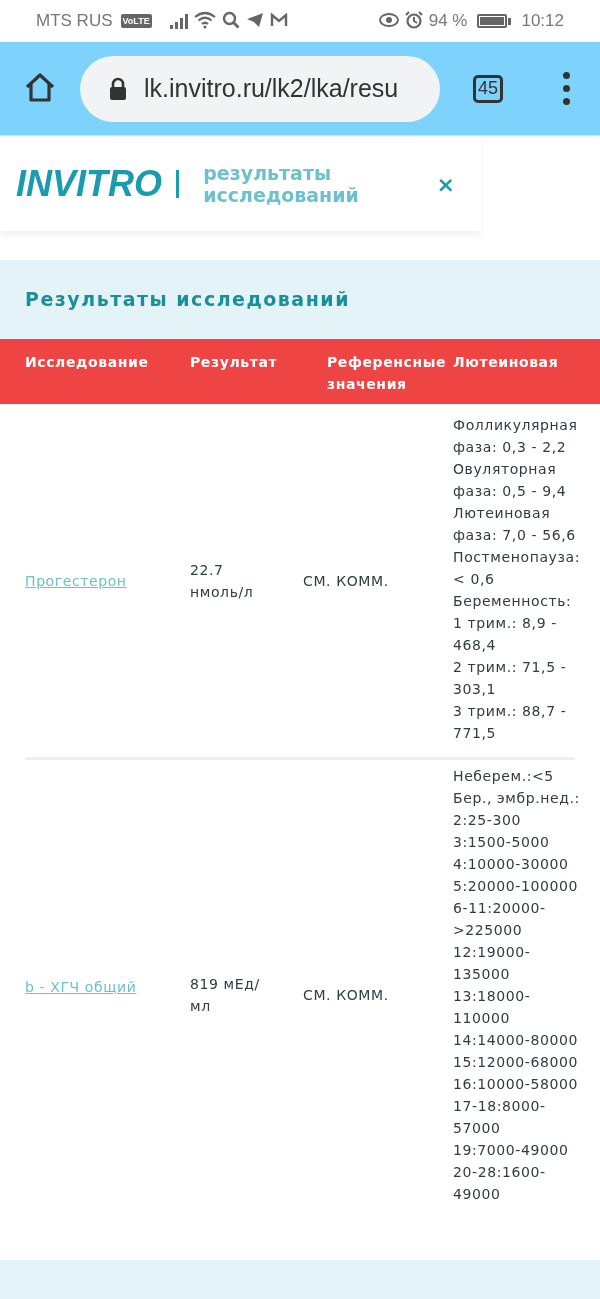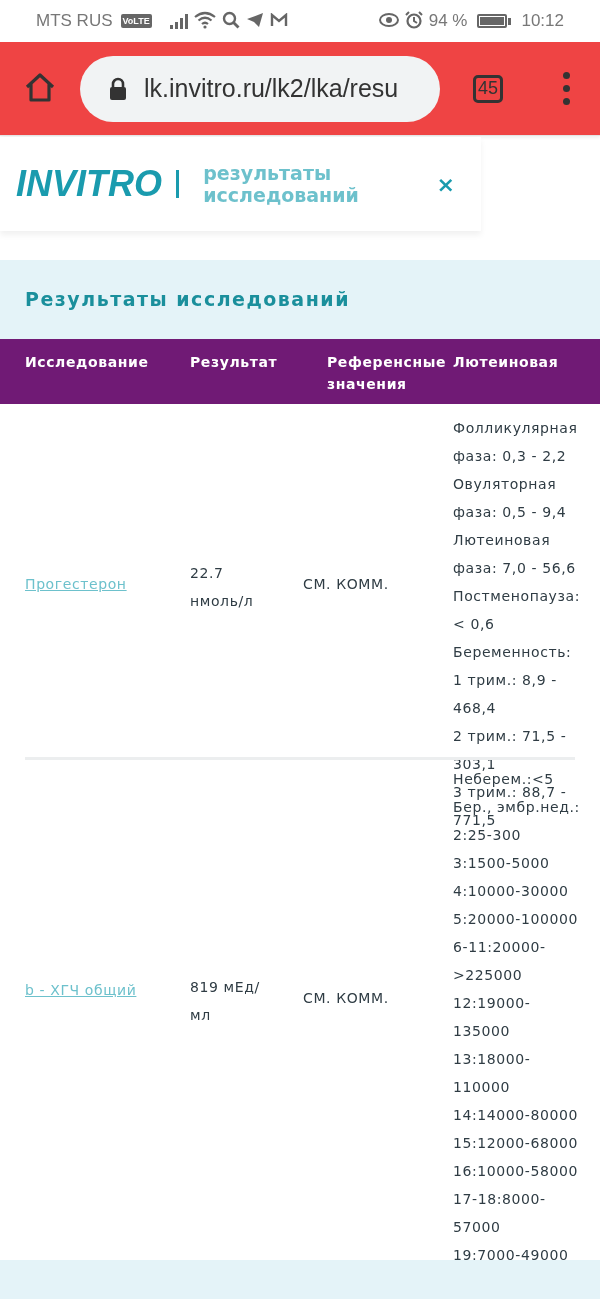--- a/index.html
+++ b/index.html
@@ -12,46 +12,46 @@
     .volte { background: #666; color: #fff; font-size: 9px; font-weight: bold; padding: 2px 2px; border-radius: 2px; margin-left: 2px; margin-right: 12px; line-height: 10px; }
     .sb-icon { display: inline-block; color: #666; font-size: 16px; line-height: 16px; }
     .signal { display: inline-flex; align-items: flex-end; gap: 2px; height: 16px; }
     .signal i { display: block; width: 3px; background: #666; }
     .battery { display: inline-flex; align-items: center; margin: 0 4px; }
     .battery .body { width: 30px; height: 14px; border: 2px solid #666; border-radius: 2px; padding: 1px; }
     .battery .fill { width: 100%; height: 100%; background: #666; }
     .battery .tip { width: 3px; height: 7px; background: #666; margin-left: 1px; }
 
     
-    .browserbar { position: absolute; top: 42px; left: 0; width: 600px; height: 94px; display: flex; align-items: center; border-bottom: 1px solid #e4e4e4; box-shadow: 0 2px 3px rgba(0,0,0,0.06); background: #ef4444; }
+    .browserbar { position: absolute; top: 42px; left: 0; width: 600px; height: 94px; display: flex; align-items: center; border-bottom: 1px solid #e4e4e4; box-shadow: 0 2px 3px rgba(0,0,0,0.06); background: #7dd3fc; }
     .home-btn { width: 80px; height: 94px; display: flex; align-items: center; justify-content: center; }
     .urlbox { width: 360px; height: 66px; background: #f1f3f4; border-radius: 33px; display: flex; align-items: center; padding-left: 28px; overflow: hidden; }
     .lock { width: 22px; margin-right: 14px; display: flex; align-items: center; }
     .url-text { font-family: "Liberation Sans", sans-serif; font-size: 25px; color: #333; white-space: nowrap; overflow: hidden; }
     .tabs-btn { width: 96px; display: flex; justify-content: center; align-items: center; }
     .tabs-count { width: 30px; height: 28px; border: 3px solid #333; border-radius: 5px; font-size: 18px; display: flex; align-items: center; justify-content: center; font-family: "Liberation Sans", sans-serif; color: #333; }
     .menu-btn { width: 60px; display: flex; flex-direction: column; align-items: center; gap: 6px; }
     .menu-btn i { display: block; width: 7px; height: 7px; border-radius: 50%; background: #333; }
 
     
     .siteheader { position: absolute; top: 137px; left: 0; width: 481px; height: 94px; background: #fff; display: flex; align-items: center; box-shadow: 0 4px 6px rgba(0,0,0,0.06); }
     .logo { margin-left: 16px; font-family: "Liberation Sans", sans-serif; font-weight: bold; font-style: italic; font-size: 36px; color: #1a9bae; letter-spacing: 0px; }
     .logo-sep { width: 4px; height: 28px; background: #1a9bae; margin-left: 14px; }
     .site-subtitle { margin-left: 24px; font-family: "DejaVu Sans", sans-serif; font-size: 19px; font-weight: bold; color: #6dc1cc; }
     .close-btn { margin-left: auto; margin-right: 26px; font-size: 22px; font-weight: bold; color: #1a9bae; font-family: "DejaVu Sans", sans-serif; }
 
     
     .section-title-bar { position: absolute; top: 260px; left: 0; width: 600px; height: 79px; background: #e4f3f8; }
     .section-title { position: absolute; left: 25px; top: 28px; font-family: "DejaVu Sans", sans-serif; font-weight: bold; font-size: 19px; letter-spacing: 1.5px; color: #1a8f9c; }
 
-    .thead { position: absolute; top: 339px; left: 0; width: 600px; height: 65px; background: #701a75; color: #fff; font-family: "DejaVu Sans", sans-serif; font-weight: bold; font-size: 14px; letter-spacing: 0.6px; }
+    .thead { position: absolute; top: 339px; left: 0; width: 600px; height: 65px; background: #ef4444; color: #fff; font-family: "DejaVu Sans", sans-serif; font-weight: bold; font-size: 14px; letter-spacing: 0.6px; }
     .th { position: absolute; top: 12px; line-height: 22px; }
 
     .row { position: absolute; left: 0; width: 600px; }
-    .cell { position: absolute; font-family: "DejaVu Sans", sans-serif; font-size: 14px; line-height: 28px; color: #2f3c44; letter-spacing: 0.6px; }
+    .cell { position: absolute; font-family: "DejaVu Sans", sans-serif; font-size: 14px; line-height: 22px; color: #2f3c44; letter-spacing: 0.6px; }
     .cell.link { color: #6dc1cc; text-decoration: underline; }
     .comment { white-space: pre-line; }
 
     .divider { position: absolute; left: 25px; width: 550px; height: 3px; background: #eceeef; }
 
     .footer-band { position: absolute; top: 1260px; left: 0; width: 600px; height: 39px; background: #e4f3f8; }
   </style>
 </head>
 <body>
 

